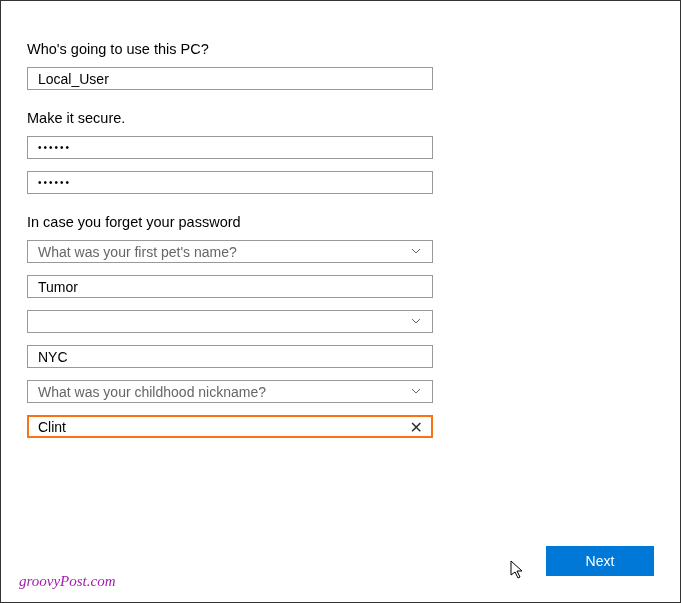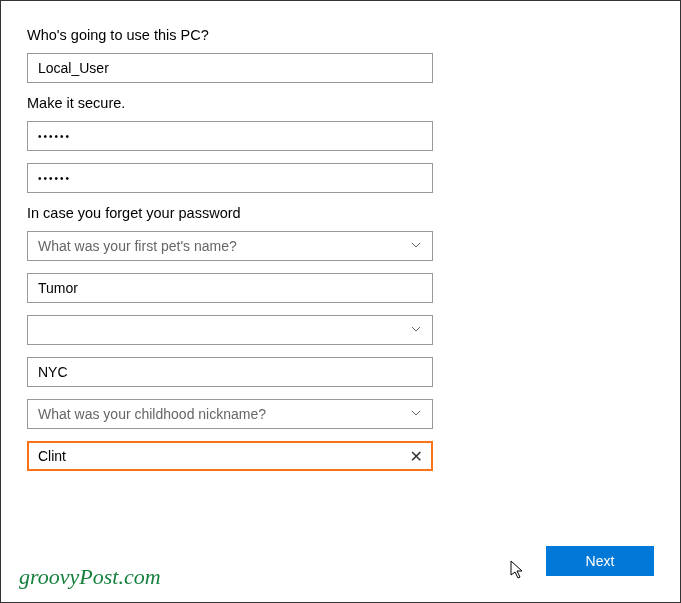--- a/index.html
+++ b/index.html
@@ -10,25 +10,25 @@
       background: #fff;
       border: 1px solid #333;
       position: relative;
       padding: 20px 26px;
       color: #000;
     }
     .section-label {
       font-size: 14.5px;
       color: #000;
       margin-bottom: 10px;
-      margin-top: 6px;
+      margin-top: 20px;
     }
     .field {
       width: 406px;
-      height: 30px;
+      height: 23px;
       border: 1px solid #999;
       padding: 0 10px;
       font-size: 14px;
       font-family: inherit;
       display: flex;
       align-items: center;
       margin-bottom: 12px;
       background: #fff;
       position: relative;
     }
@@ -92,22 +92,22 @@
     .btn-secondary {
       background: #ccc;
       color: #000;
     }
     .watermark {
       position: absolute;
       bottom: 12px;
       left: 18px;
       font-family: Georgia, "Times New Roman", serif;
       font-style: italic;
-      font-size: 22px;
-      color: #15803d;
+      font-size: 15px;
+      color: #a21caf;
       user-select: none;
     }
     .cursor {
       position: absolute;
       bottom: 18px;
       right: 154px;
       pointer-events: none;
     }
   </style>
 </head>

